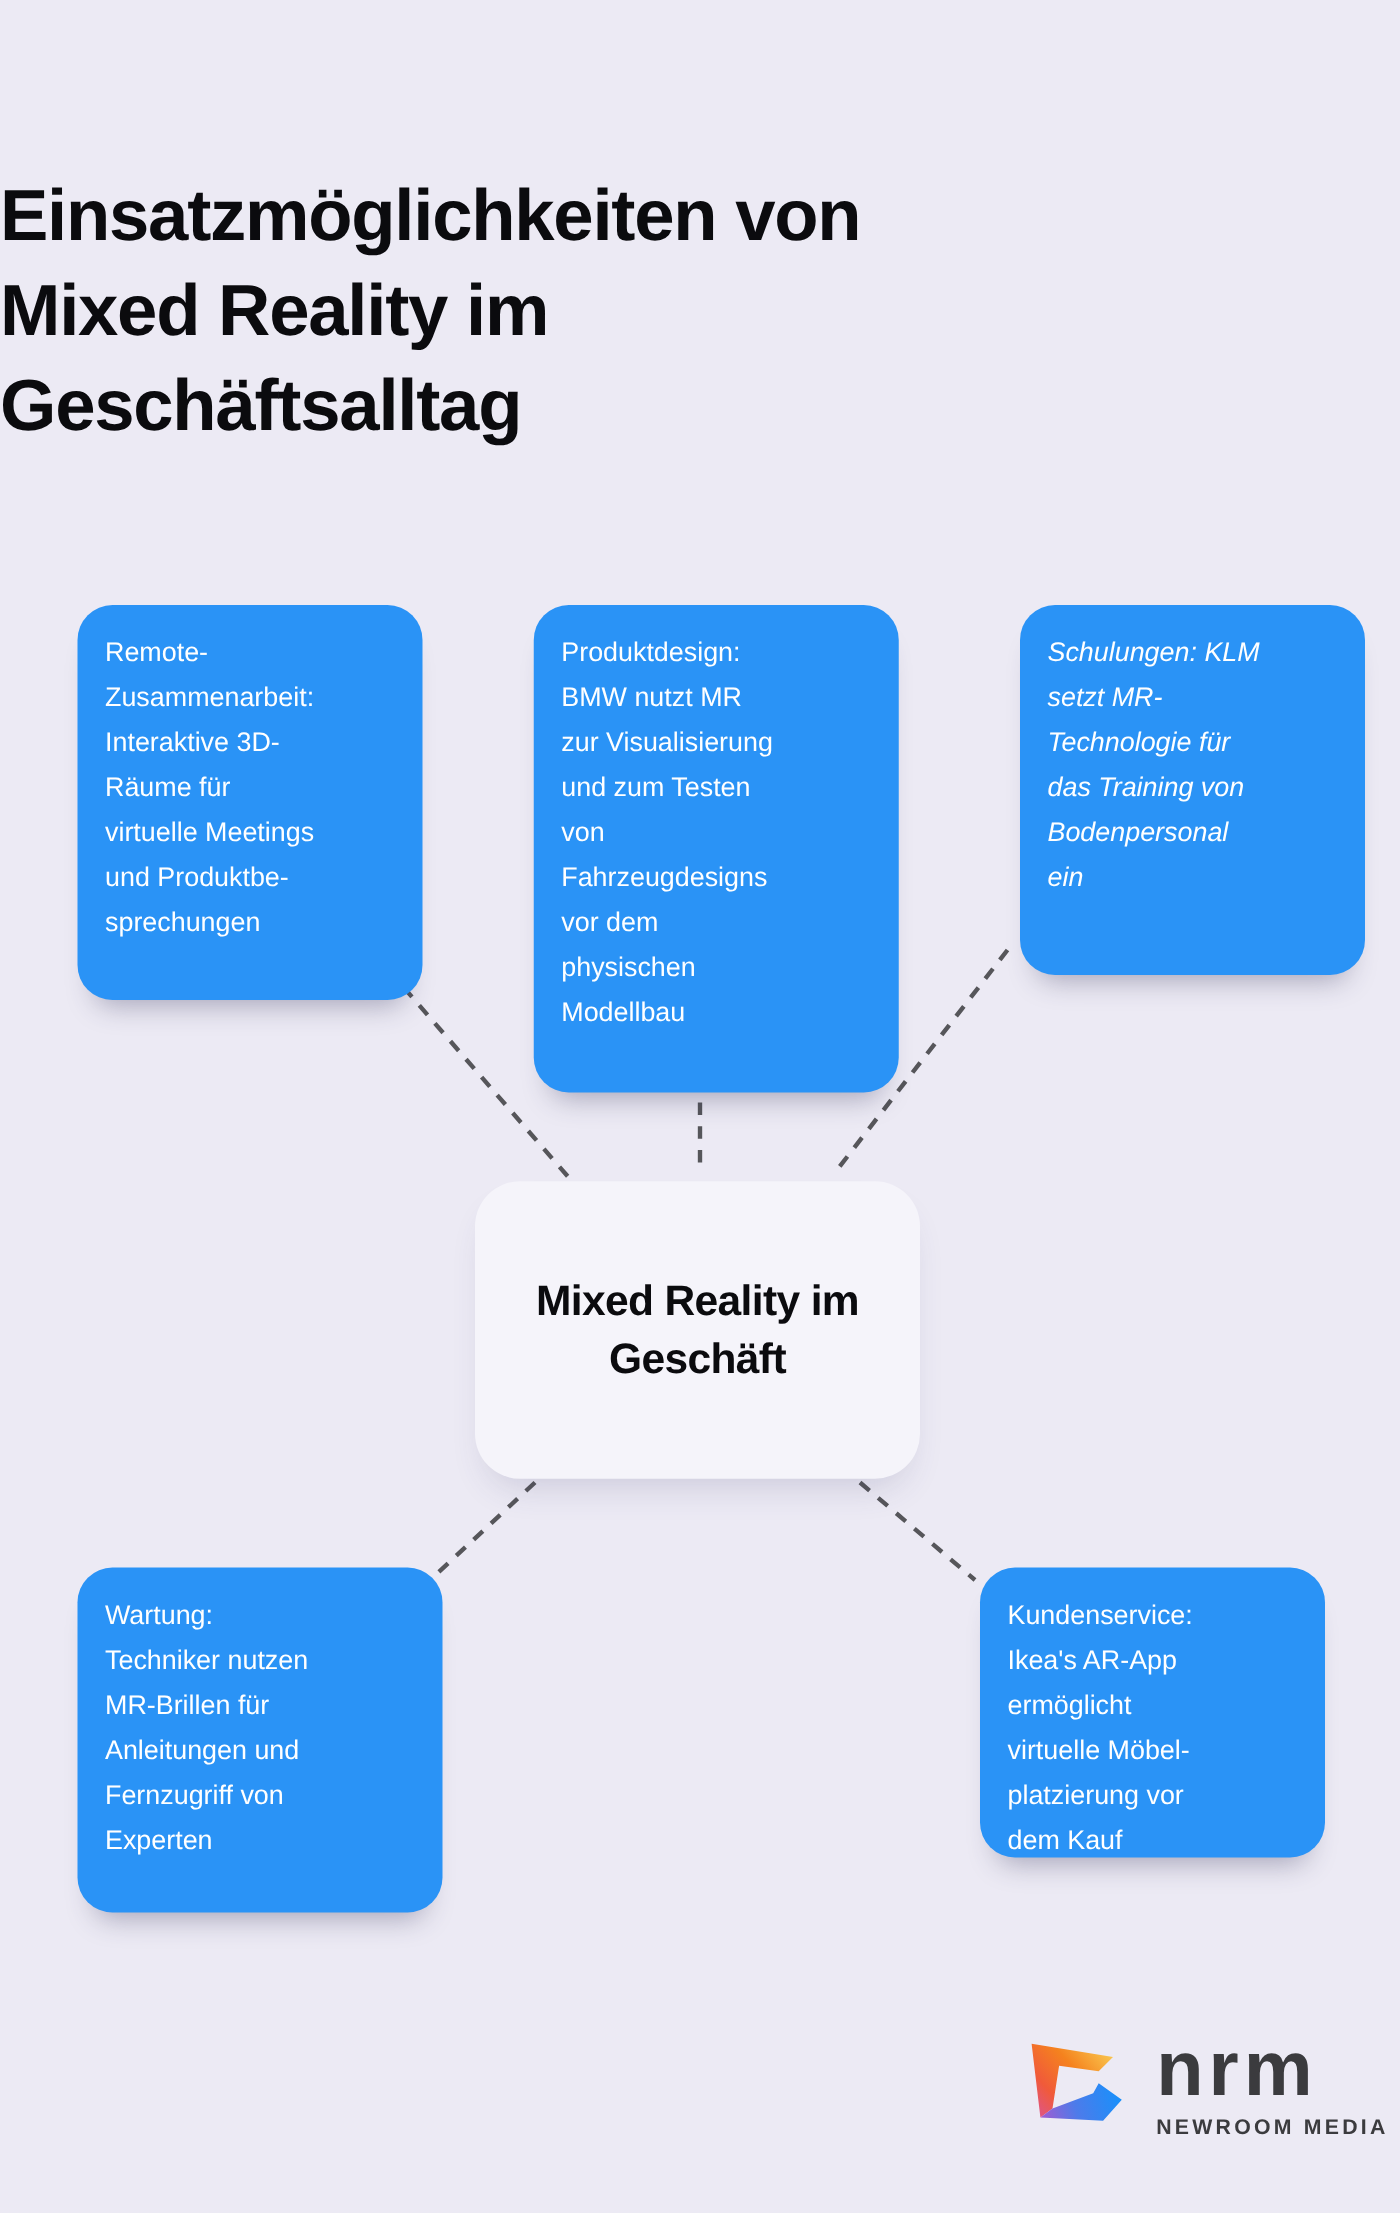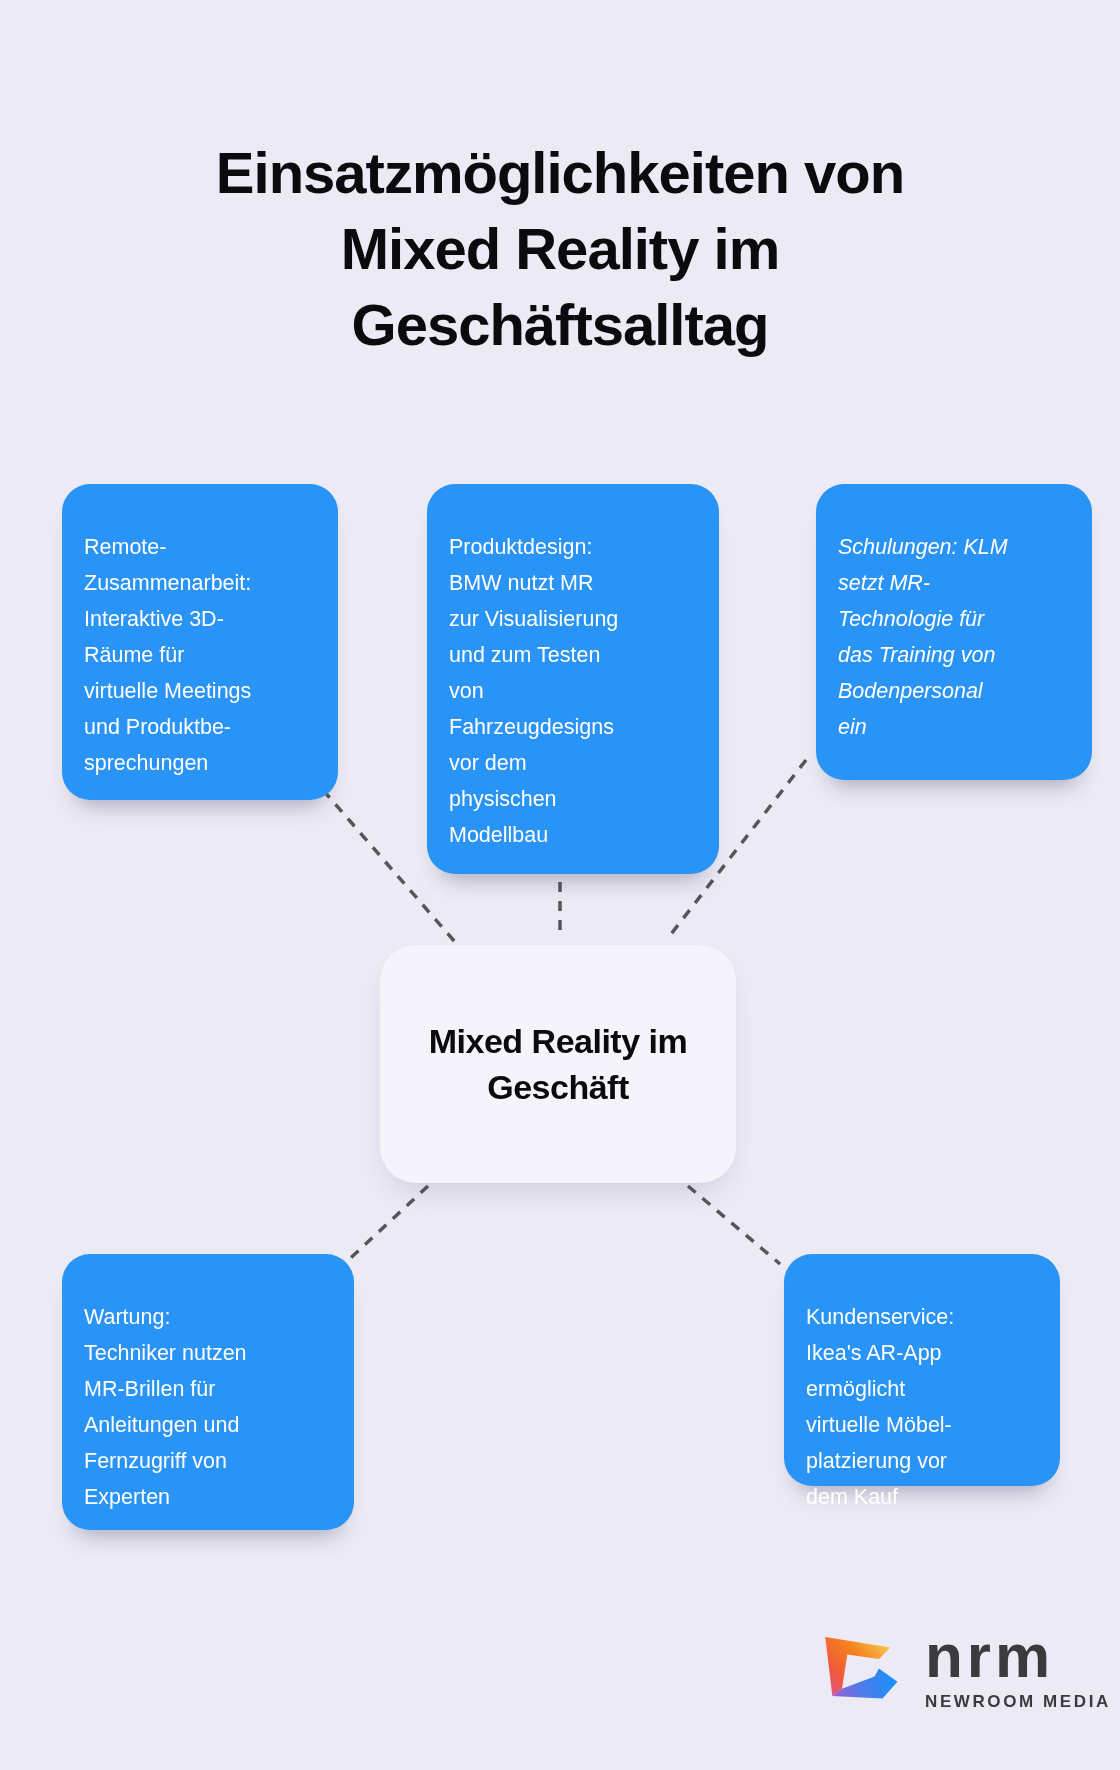--- a/index.html
+++ b/index.html
@@ -26,36 +26,35 @@
   .connectors line{
     stroke:#56565A;
     stroke-width:3.5;
     stroke-dasharray:10 9;
   }
   .title{
     position:absolute;
     left:0;
     top:96px;
     width:1120px;
-    text-align:center;
     font-size:58px;
     line-height:76px;
     font-weight:800;
     letter-spacing:-1px;
     color:#0B0B0E;
     white-space:pre-line;
   }
   .card{
     position:absolute;
     background:#2A93F6;
     border-radius:28px;
     color:#FFFFFF;
     box-shadow:0 18px 22px -14px rgba(50,50,90,0.38);
     box-sizing:border-box;
-    padding:45px 22px;
+    padding:20px 22px;
   }
   .card-text{
     font-size:21.5px;
     line-height:36px;
     white-space:pre-line;
     font-weight:400;
   }
   .card-remote{        left:62px;  top:484px;  width:276px; height:316px; }
   .card-produktdesign{ left:427px; top:484px;  width:292px; height:390px; }
   .card-schulungen{    left:816px; top:484px;  width:276px; height:296px;font-style:italic; }
@@ -81,21 +80,21 @@
     letter-spacing:-0.5px;
     color:#0B0B0E;
     text-align:center;
     white-space:pre-line;
   }
   .logo{
     position:absolute;
     left:820px;
     top:1627px;
     display:flex;
-    align-items:center;
+    align-items:flex-start;
     gap:17px;
   }
   .logo-mark{
     width:88px;
     height:81px;
     flex:none;
   }
   .logo-textcol{
     display:flex;
     flex-direction:column;

